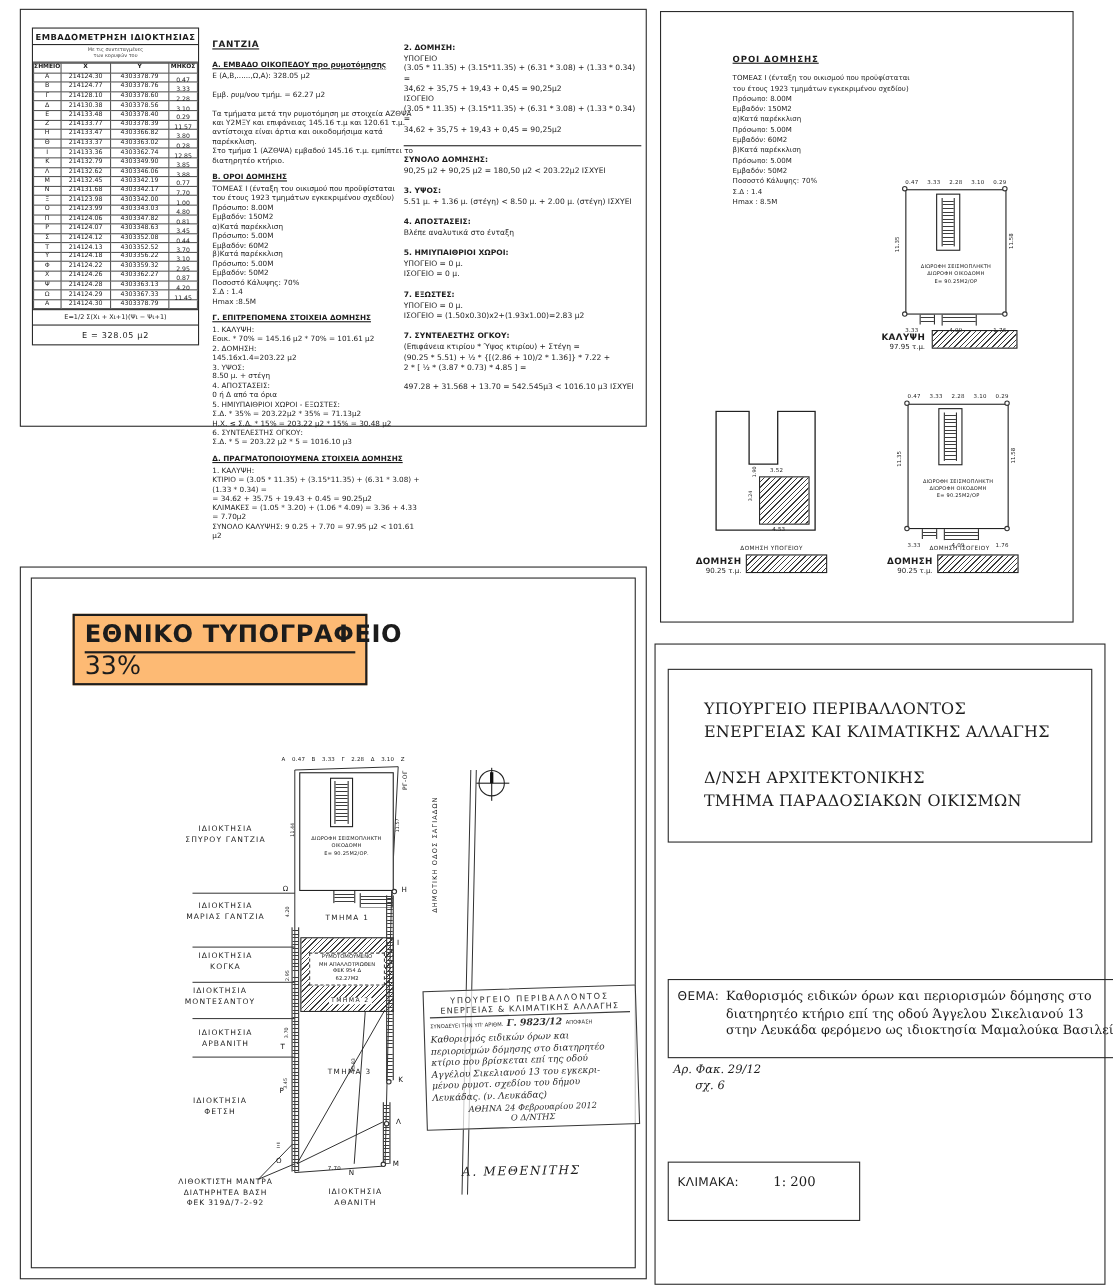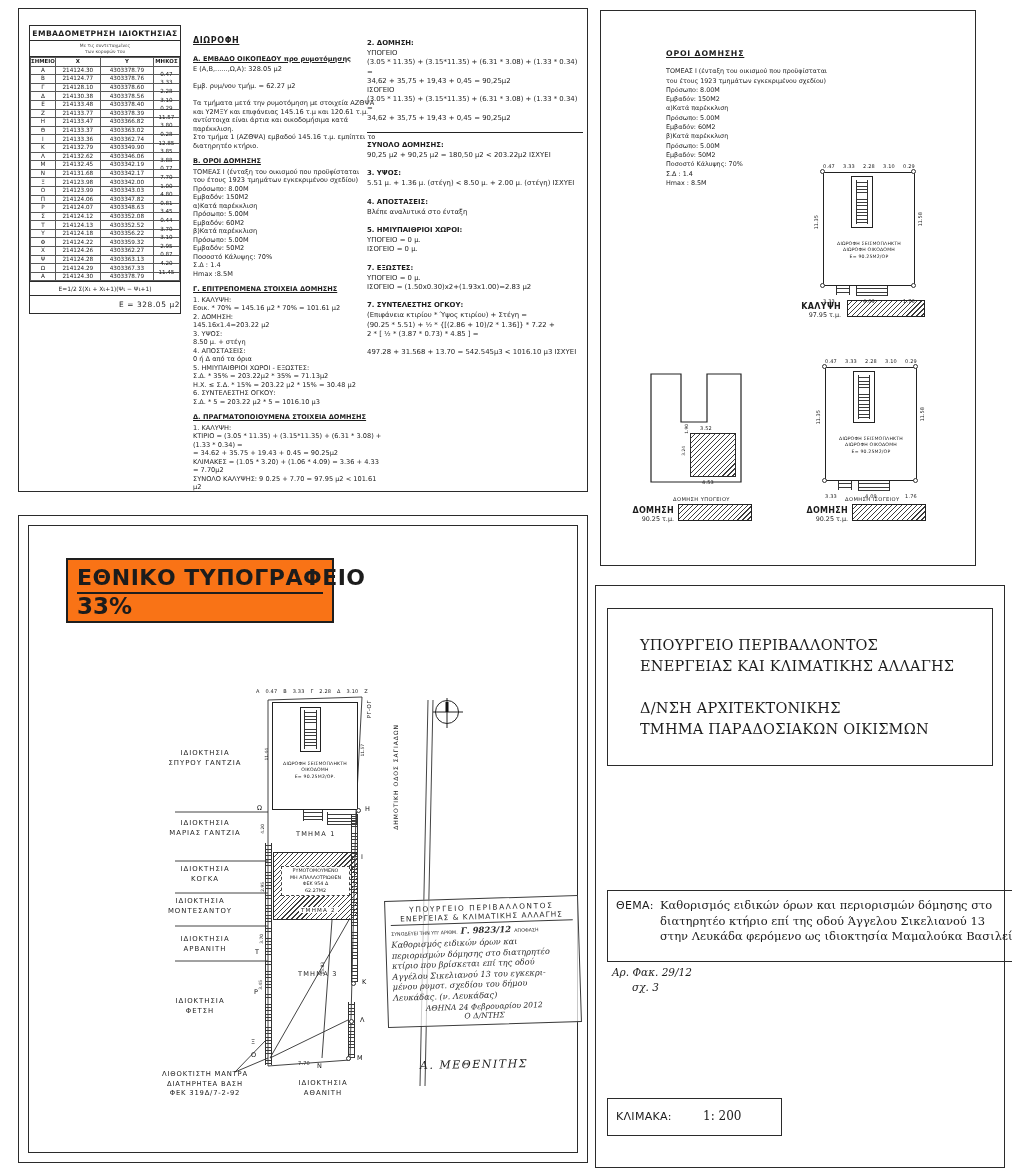--- a/index.html
+++ b/index.html
@@ -21,21 +21,21 @@
   .tbox .tt{text-align:center;font-size:7.6px;font-weight:bold;padding:3px 0 2px;border-bottom:1px solid #2b2b2b;letter-spacing:.4px}
   .tbox .ts{text-align:center;font-size:4.5px;color:#444;padding:2px 8px;border-bottom:1px solid #2b2b2b;line-height:5.5px}
   .tbox table{border-collapse:collapse;width:100%}
   .tbox th,.tbox td{border:0.6px solid #5a5a5a;font-weight:normal;text-align:center;height:8.6px;font-size:5.7px;line-height:7px;padding:0}
   .tbox th{font-size:5.4px;font-weight:bold}
   .tbox td:nth-child(1),.tbox th:nth-child(1){width:22px}
   .tbox td:nth-child(2),.tbox th:nth-child(2){width:45px}
   .tbox td:nth-child(3),.tbox th:nth-child(3){width:53px}
   .lenv{display:block;transform:translateY(3.5px);font-size:5.6px}
   .tf{border-top:1px solid #2b2b2b;text-align:center;font-size:5.9px;padding:4px 0 3px}
-  .ta{border-top:1px solid #2b2b2b;text-align:right;font-size:7.4px;padding:4px 0;letter-spacing:.6px}
+  .ta{border-top:1px solid #2b2b2b;text-align:center;font-size:7.4px;padding:4px 0;letter-spacing:.6px}
   
   .leg{width:190px;font-size:6.6px;line-height:8.5px}
   .leg-title{font-size:8px;font-weight:bold;text-decoration:underline;letter-spacing:.6px;margin-bottom:9px}
   .leg .sec{margin-bottom:7px}
   .leg .h{font-weight:bold;text-decoration:underline;margin-bottom:2px}
   .calc{width:216px;font-size:6.9px;line-height:9.2px}
   .calc .sec{margin-bottom:9px}
   .calc .h{font-weight:bold;margin-bottom:1px}
   .calc-list > div:nth-of-type(2){border-top:1.1px solid #222;padding-top:8px}
   .terms{width:165px;font-size:6.4px;line-height:9.3px}
@@ -44,25 +44,25 @@
   .plan{position:absolute;border:1.2px solid #222;background:#fff}
   .dimrow{position:absolute;display:flex;justify-content:space-between;font-size:5px;color:#222}
   .stairbox{position:absolute;border:1px solid #222;background:#fff;padding:3px 4px}
   .stairbox .ladder{width:100%;height:100%}
   .plab{position:absolute;font-size:4.6px;line-height:6.4px;text-align:center;letter-spacing:.2px;background:rgba(255,255,255,.95);padding:1px 2px;width:max-content}
   .lbar{position:absolute;height:17px;border:1px solid #222}
   .ll{font-size:8px;font-weight:bold;letter-spacing:.3px}
   .lv{font-size:6.4px}
   .ltitle{position:absolute;font-size:5.2px;letter-spacing:.4px}
   
-  .ethn{position:absolute;border:2.5px solid #1e1e1e;background:#f97316;padding:5px 9px 6px}
+  .ethn{position:absolute;border:2.5px solid #1e1e1e;background:#fdba74;padding:5px 9px 6px}
   .ethn .t{font-size:22px;font-weight:bold;letter-spacing:.5px;border-bottom:2px solid #1e1e1e;padding-bottom:2px;margin-bottom:3px;white-space:nowrap}
   .ethn .s{font-size:12.6px;font-weight:bold;line-height:16px}
   .ethn .row2{display:flex;align-items:flex-end;gap:6px}
-  .ethn .pct{font-size:23px;font-weight:bold;line-height:18px}
+  .ethn .pct{font-size:23px;font-weight:normal;line-height:18px}
   .prop{position:absolute;width:140px;text-align:center;font-size:6.9px;line-height:10px;letter-spacing:1px}
   .tmima{position:absolute;font-size:6.6px;letter-spacing:1.2px}
   
   .stamp{position:absolute;border:1.5px solid #3a3a3a;background:rgba(255,255,255,.74);transform:rotate(-1.8deg);padding:4px 5px;color:#2e2e2e}
   .stamp .h1{font-size:7.4px;letter-spacing:1.6px;text-align:center}
   .stamp .h2{font-size:7.4px;letter-spacing:1px;text-align:center;border-bottom:1px solid #3a3a3a;padding-bottom:1px;margin-bottom:2px}
   .hand{font-family:"DejaVu Serif",serif;font-style:italic}
   .stamp .ref{font-size:4.8px;display:flex;align-items:baseline;gap:3px}
   .stamp .refno{font-size:8.5px;font-weight:bold}
   .stamp .body{font-size:8.2px;line-height:10.6px;margin-top:2px}
@@ -77,21 +77,21 @@
   .compass .cv{position:absolute;left:50%;top:-3px;width:1px;height:30px;background:#222;transform:translateX(-50%)}
   .compass .ch{position:absolute;top:50%;left:-3px;height:1px;width:30px;background:#222;transform:translateY(-50%)}
   .compass .needle{position:absolute;left:50%;top:1px;width:3px;height:10px;background:#111;transform:translateX(-50%)}
   .rdim{font-size:5px}
 </style>
 </head>
 <body>
 
 <div id="page">
 
-  <div class="abs panel" style="left:18px;top:8px;width:570px;height:484px">
+  <div class="abs panel" style="left:18px;top:8px;width:570px;height:380px">
 
     <div class="abs tbox" style="left:10px;top:16px">
       <div class="tt">ΕΜΒΑΔΟΜΕΤΡΗΣΗ ΙΔΙΟΚΤΗΣΙΑΣ</div>
       <div class="ts pre">Με τις συντεταγμένες
 των κορυφών του</div>
       <table>
         <thead>
           <tr>
             <th>ΣΗΜΕΙΟ</th>
             <th>Χ</th>
@@ -325,21 +325,21 @@
                 <span class="lenv"></span>
               </td>
             </tr>
           </tbody>
       </table>
       <div class="tf">Ε=1/2 Σ(Χι + Χι+1)(Ψι − Ψι+1)</div>
       <div class="ta">Ε = 328.05 μ2</div>
     </div>
 
     <div class="abs leg" style="left:174px;top:28px">
-      <div class="leg-title">ΔΙΩΡΟΦΗ</div>
+      <div class="leg-title">ΓΑΝΤΖΙΑ</div>
       <div>
 
           <div class="sec">
             <div class="h">Α. ΕΜΒΑΔΟ ΟΙΚΟΠΕΔΟΥ προ ρυμοτόμησης</div>
             <div class="pre">Ε (Α,Β,......,Ω,Α): 328.05 μ2
 
 Εμβ. ρυμ/νου τμήμ. = 62.27 μ2
 
 Τα τμήματα μετά την ρυμοτόμηση με στοιχεία ΑΖΘΨΑ
 και Υ2ΜΞΥ και επιφάνειας 145.16 τ.μ και 120.61 τ.μ.
@@ -699,21 +699,21 @@
 
 
   <div class="abs b1" style="left:607px;top:890px;width:439px;height:72px">
     <span class="abs tb-label" style="left:8px;top:8px">ΘΕΜΑ:</span>
     <span class="abs serif pre" style="left:52px;top:7px;font-size:11.5px;line-height:15.5px">Καθορισμός ειδικών όρων και περιορισμών δόμησης στο
 διατηρητέο κτήριο επί της οδού Άγγελου Σικελιανού 13
 στην Λευκάδα φερόμενο ως ιδιοκτησία Μαμαλούκα Βασιλείου.</span>
   </div>
 
   <div class="abs hand" style="left:612px;top:966px;font-size:10.5px">Αρ. Φακ. 29/12</div>
-  <div class="abs hand" style="left:632px;top:981px;font-size:10.5px">σχ. 3</div>
-
-
-  <div class="abs b1" style="left:607px;top:1098px;width:175px;height:38px">
+  <div class="abs hand" style="left:632px;top:981px;font-size:10.5px">σχ. 6</div>
+
+
+  <div class="abs b1" style="left:607px;top:1056px;width:175px;height:54px">
     <span class="abs tb-label" style="left:8px;top:11px">ΚΛΙΜΑΚΑ:</span>
     <span class="abs serif" style="left:95px;top:10px;font-size:12px">1: 200</span>
   </div>
 
 </div>
 
 </body></html>

